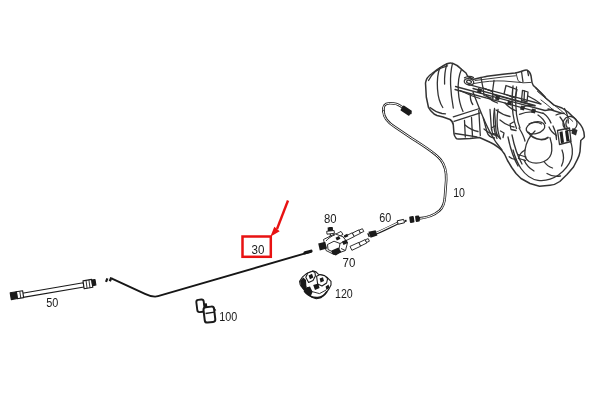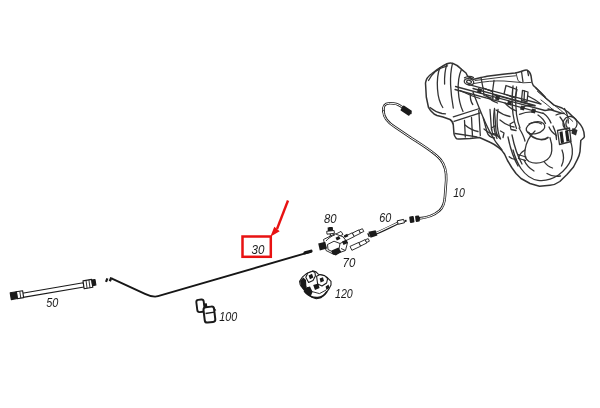--- a/index.html
+++ b/index.html
@@ -1,16 +1,16 @@
 <!DOCTYPE html>
 <html><head>
 <meta charset="utf-8">
 <style>
   html,body{margin:0;padding:0;background:#ffffff;}
-  #stage{position:relative;width:600px;height:408px;background:#ffffff;overflow:hidden;font-style:italic;}
+  #stage{position:relative;width:600px;height:408px;background:#ffffff;overflow:hidden;}
   svg{position:absolute;left:0;top:0;}
   .lbl{font-family:"Liberation Sans",sans-serif;font-size:13.2px;font-weight:400;fill:#1a1a1a;}
 </style>
 </head>
 <body>
 <div id="stage">
 <svg width="600" height="408" viewBox="0 0 600 408">
   <rect x="0" y="0" width="600" height="408" fill="#ffffff"></rect>
 
   <g id="tank" fill="none" stroke="#333333" stroke-width="1.3" stroke-linejoin="round" stroke-linecap="round">

